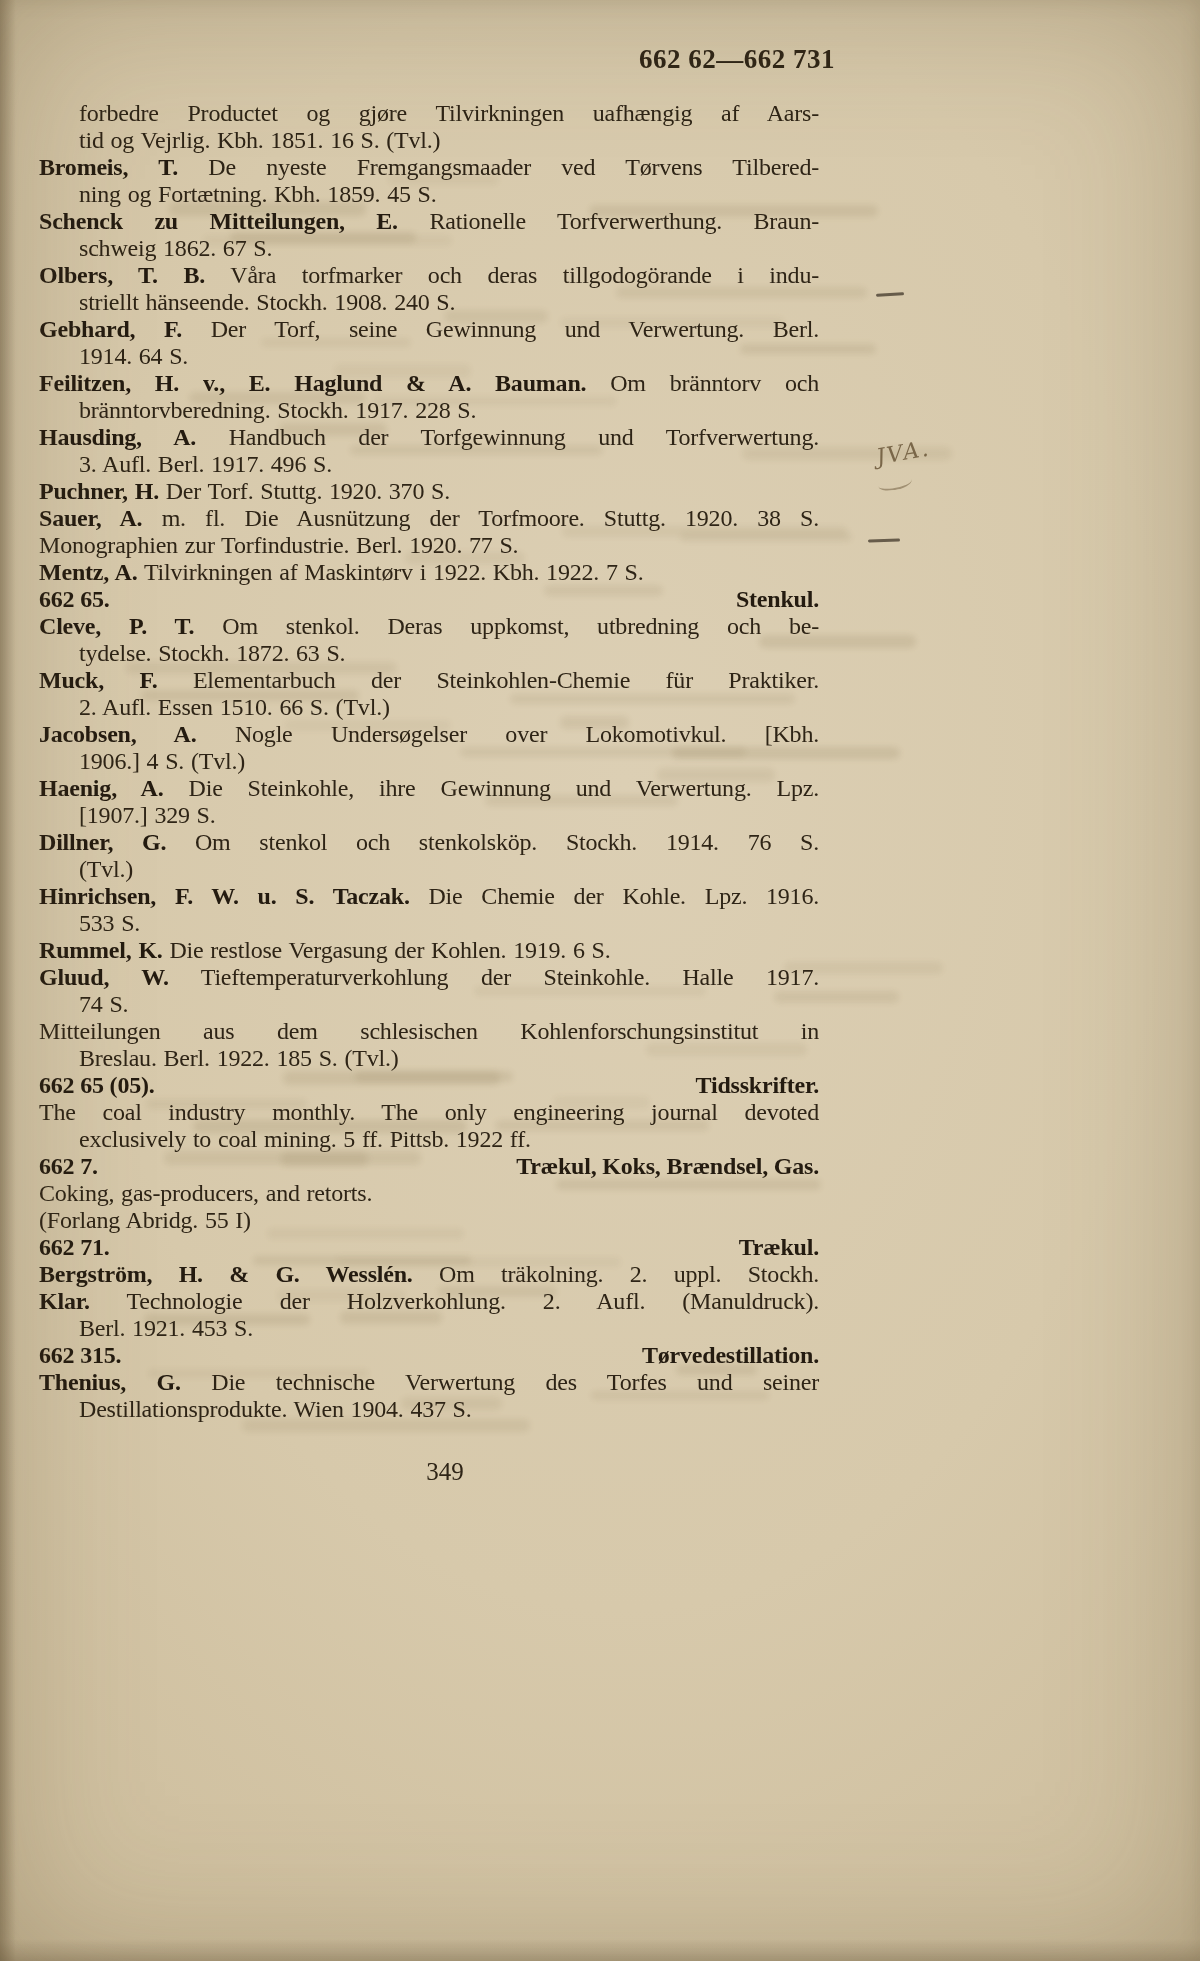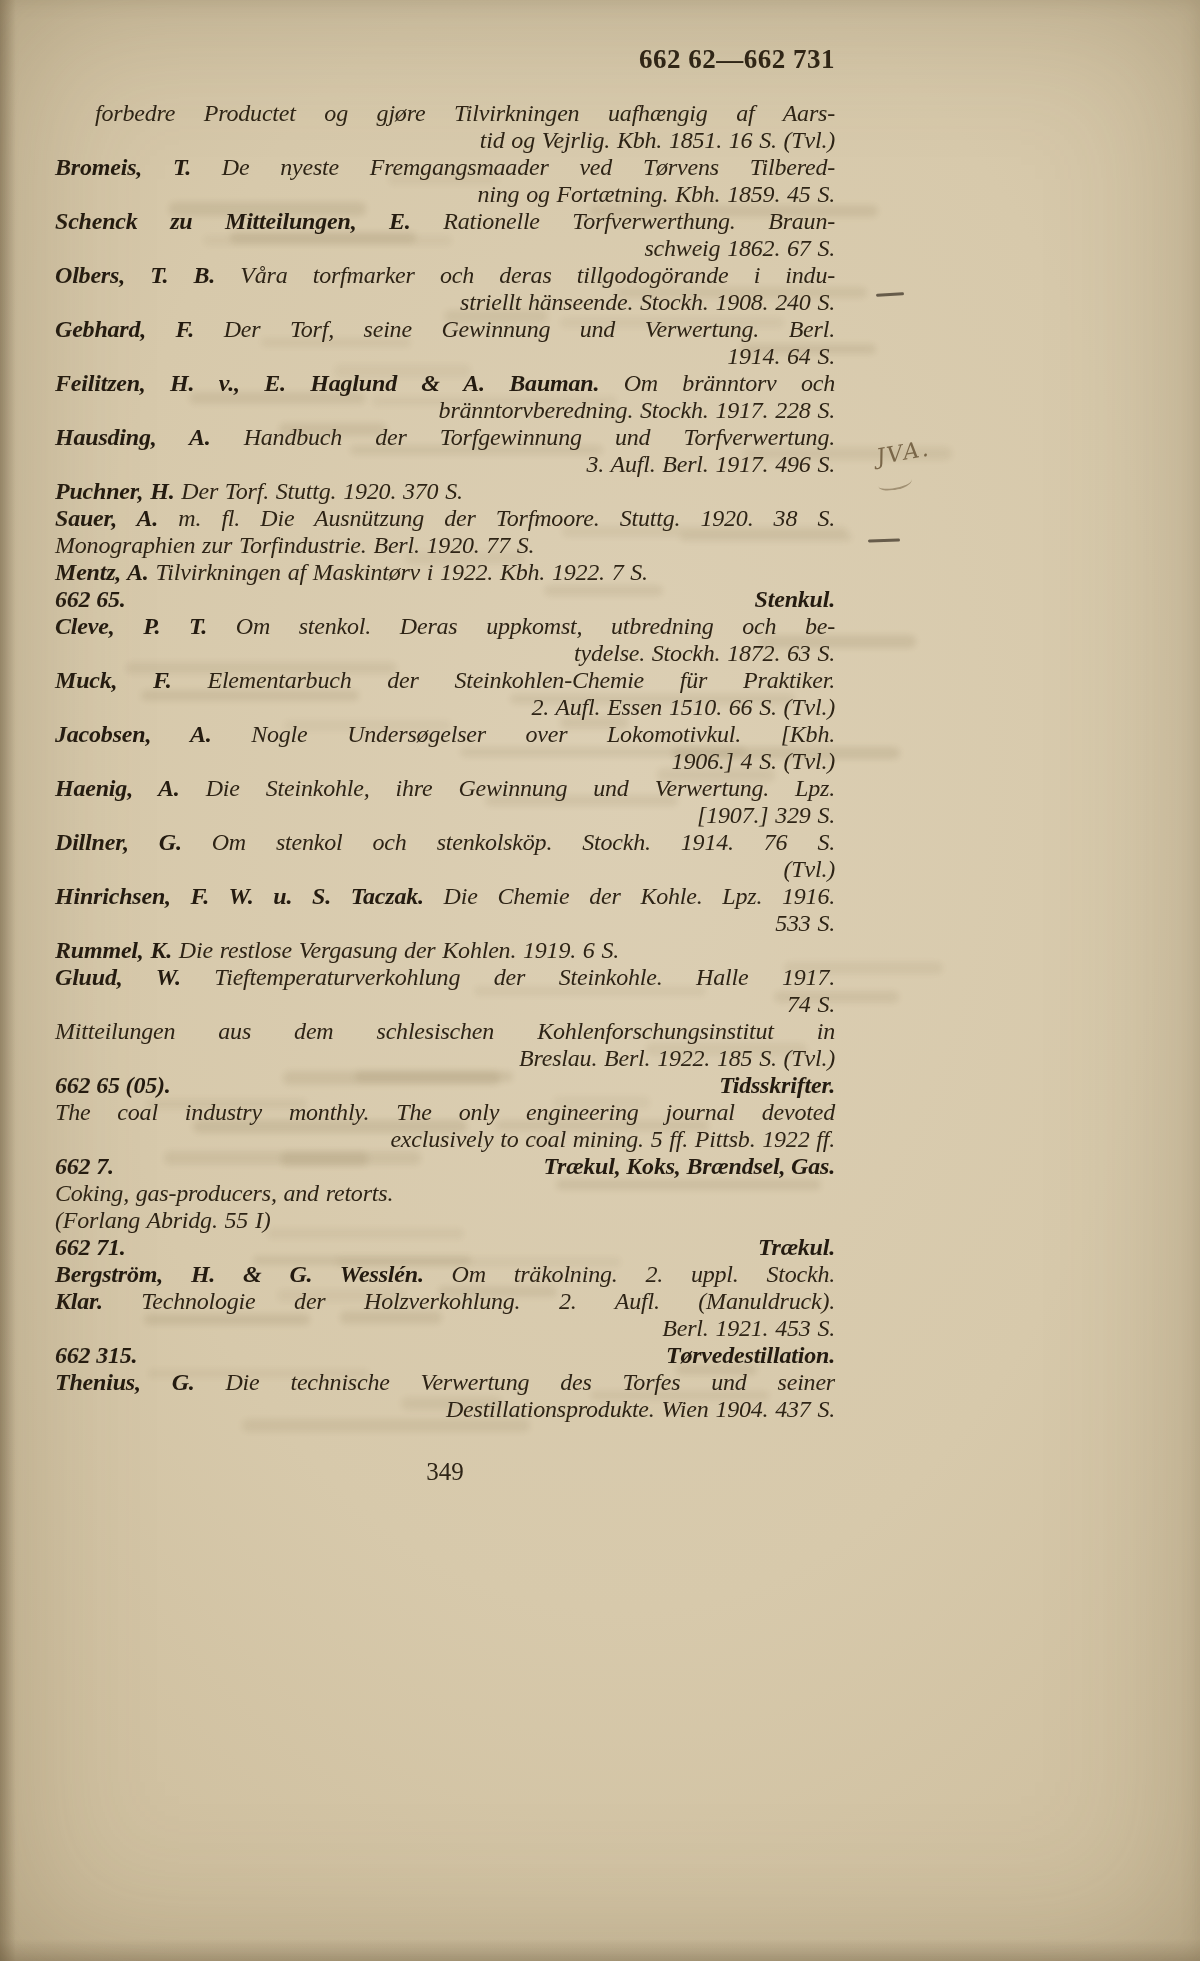--- a/index.html
+++ b/index.html
@@ -22,25 +22,25 @@
     background: linear-gradient(to right, rgba(88,70,44,.38), rgba(88,70,44,0));
   }
   .edge-bottom {
     position: absolute; left: 0; right: 0; bottom: 0; height: 22px; z-index: 5;
     background: linear-gradient(to top, rgba(88,70,44,.22), rgba(88,70,44,0));
   }
   .header {
     position: absolute; left: 55px; top: 44px; width: 780px; z-index: 2;
     text-align: right; font-weight: 700; font-size: 27px; letter-spacing: .5px;
   }
-  .text-block { position: absolute; left: 55px; top: 100px; width: 780px; z-index: 2; font-style: italic; }
+  .text-block { position: absolute; left: 39px; top: 100px; width: 780px; z-index: 2; }
   .line {
     font-size: 24px; line-height: 27px; letter-spacing: -0.2px; word-spacing: 1px;
   }
-  .line.indent { padding-left: 40px; text-align: right; }
+  .line.indent { padding-left: 40px; }
   .line.just { text-align: justify; text-align-last: justify; }
   .line.split { display: flex; justify-content: space-between; flex-direction: column; }
   .leader { font-weight: 700; color: #241b10; }
   .section-row {
     display: flex; justify-content: space-between;
     font-weight: 700; font-size: 24px; line-height: 27px; letter-spacing: -0.2px;
     color: #241b10;
   }
   .pagenum {
     position: absolute; left: 55px; top: 1458px; width: 780px; z-index: 2;

